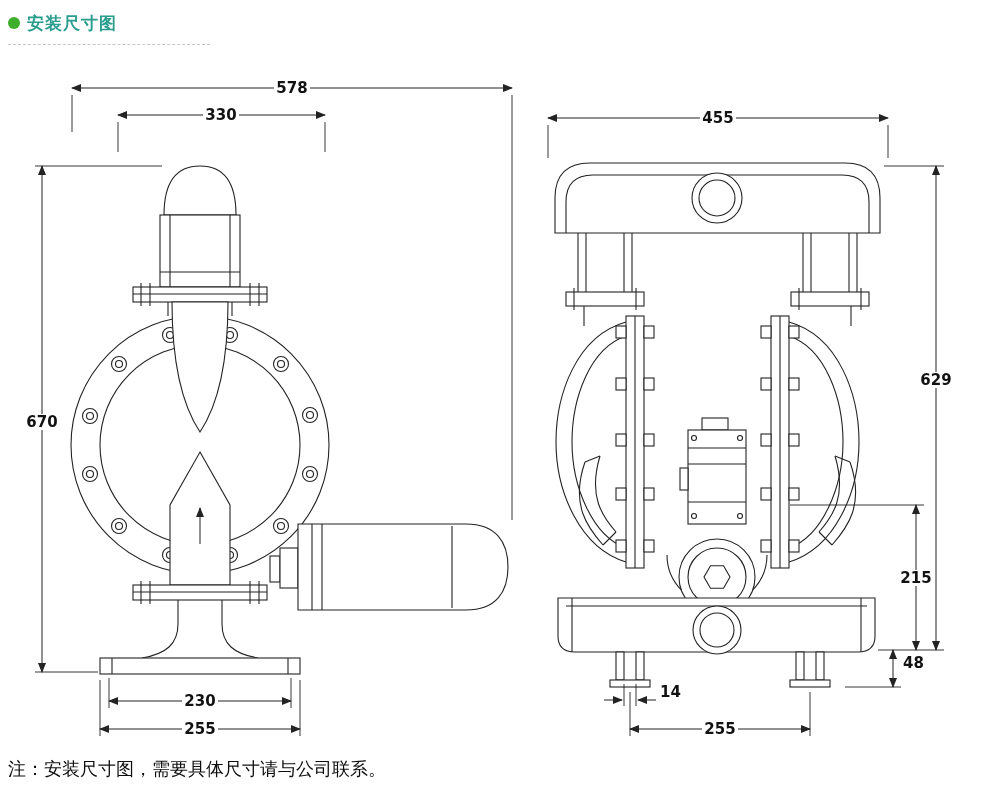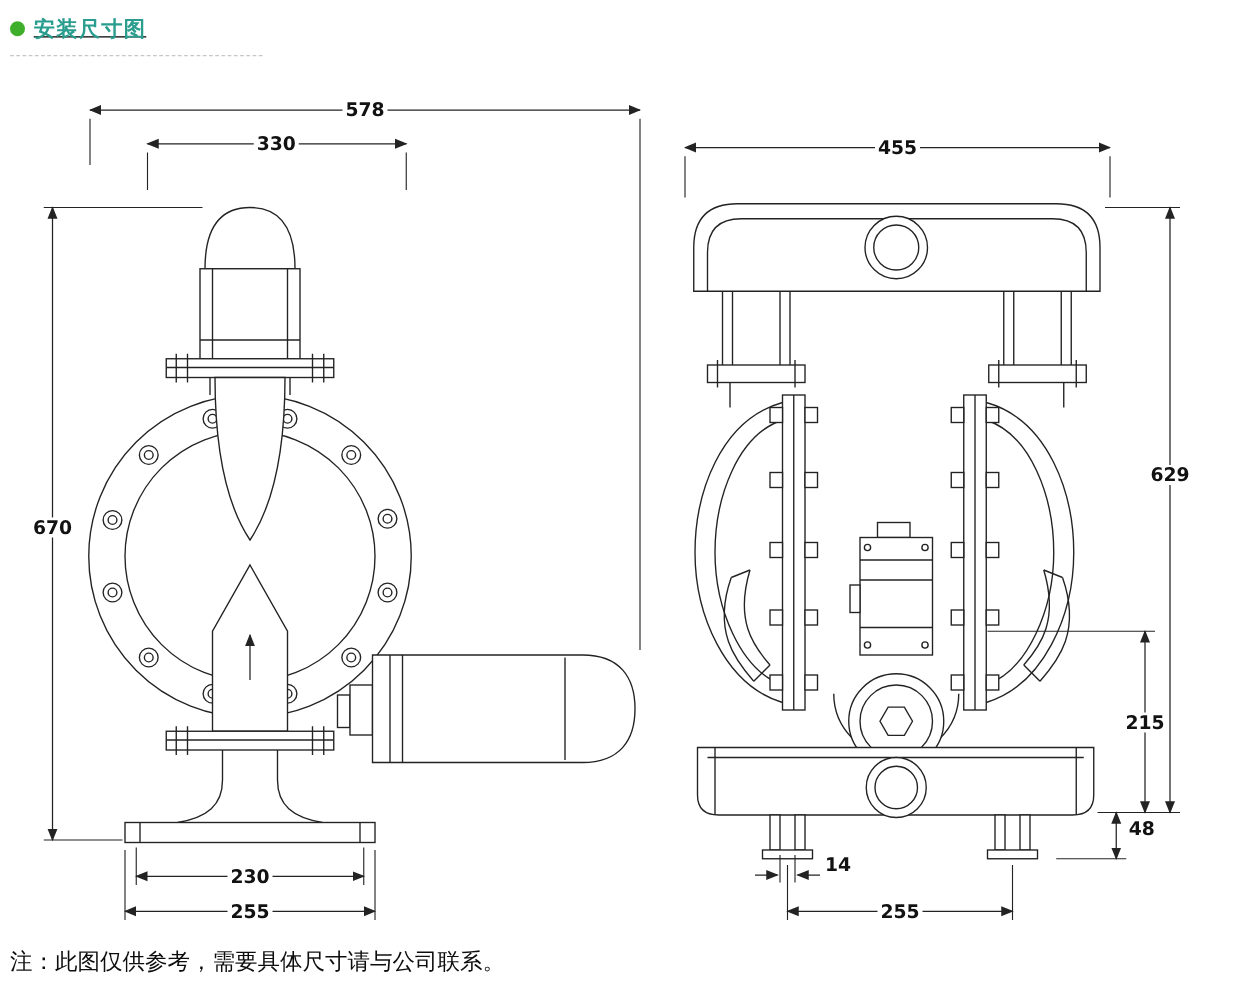--- a/index.html
+++ b/index.html
@@ -4,21 +4,20 @@
 <style>
   html,body { margin:0; padding:0; background:#ffffff; }
   .page {
     position:relative; width:1008px; height:797px; background:#fff;
     font-family:"Liberation Sans", sans-serif; overflow:hidden;
   }
   .header {
     position:absolute; top:12px; left:8px; width:202px;
     padding-bottom:9px; border-bottom:1px dashed #c6c6c6;
     white-space:nowrap;
-    text-decoration:underline;
   }
   .bullet {
     display:inline-block; width:12px; height:12px; border-radius:50%;
     background:#3fae2a; margin-right:7px; vertical-align:-1px;
   }
   .title {
     color:#2a9d8f; font-size:17px; font-weight:bold; letter-spacing:1px;
     vertical-align:middle;
   }
   .note {
@@ -334,15 +333,15 @@
           <line x1="630" y1="692" x2="630" y2="736" class="ext"></line>
           <line x1="810" y1="692" x2="810" y2="736" class="ext"></line>
           <line x1="630" y1="729" x2="810" y2="729" class="dim" marker-start="url(#arr)" marker-end="url(#arr)"></line>
           <rect x="702" y="721" width="36" height="16" class="bg"></rect>
           <text x="720" y="734" class="dimtxt">255</text>
         </g>
       </g>
     </g>
   </svg>
 
-  <div class="note">注：此图仅供参考，需要具体尺寸请与公司联系。</div>
+  <div class="note">注：安装尺寸图，需要具体尺寸请与公司联系。</div>
 
 </div>
 
 </body></html>

